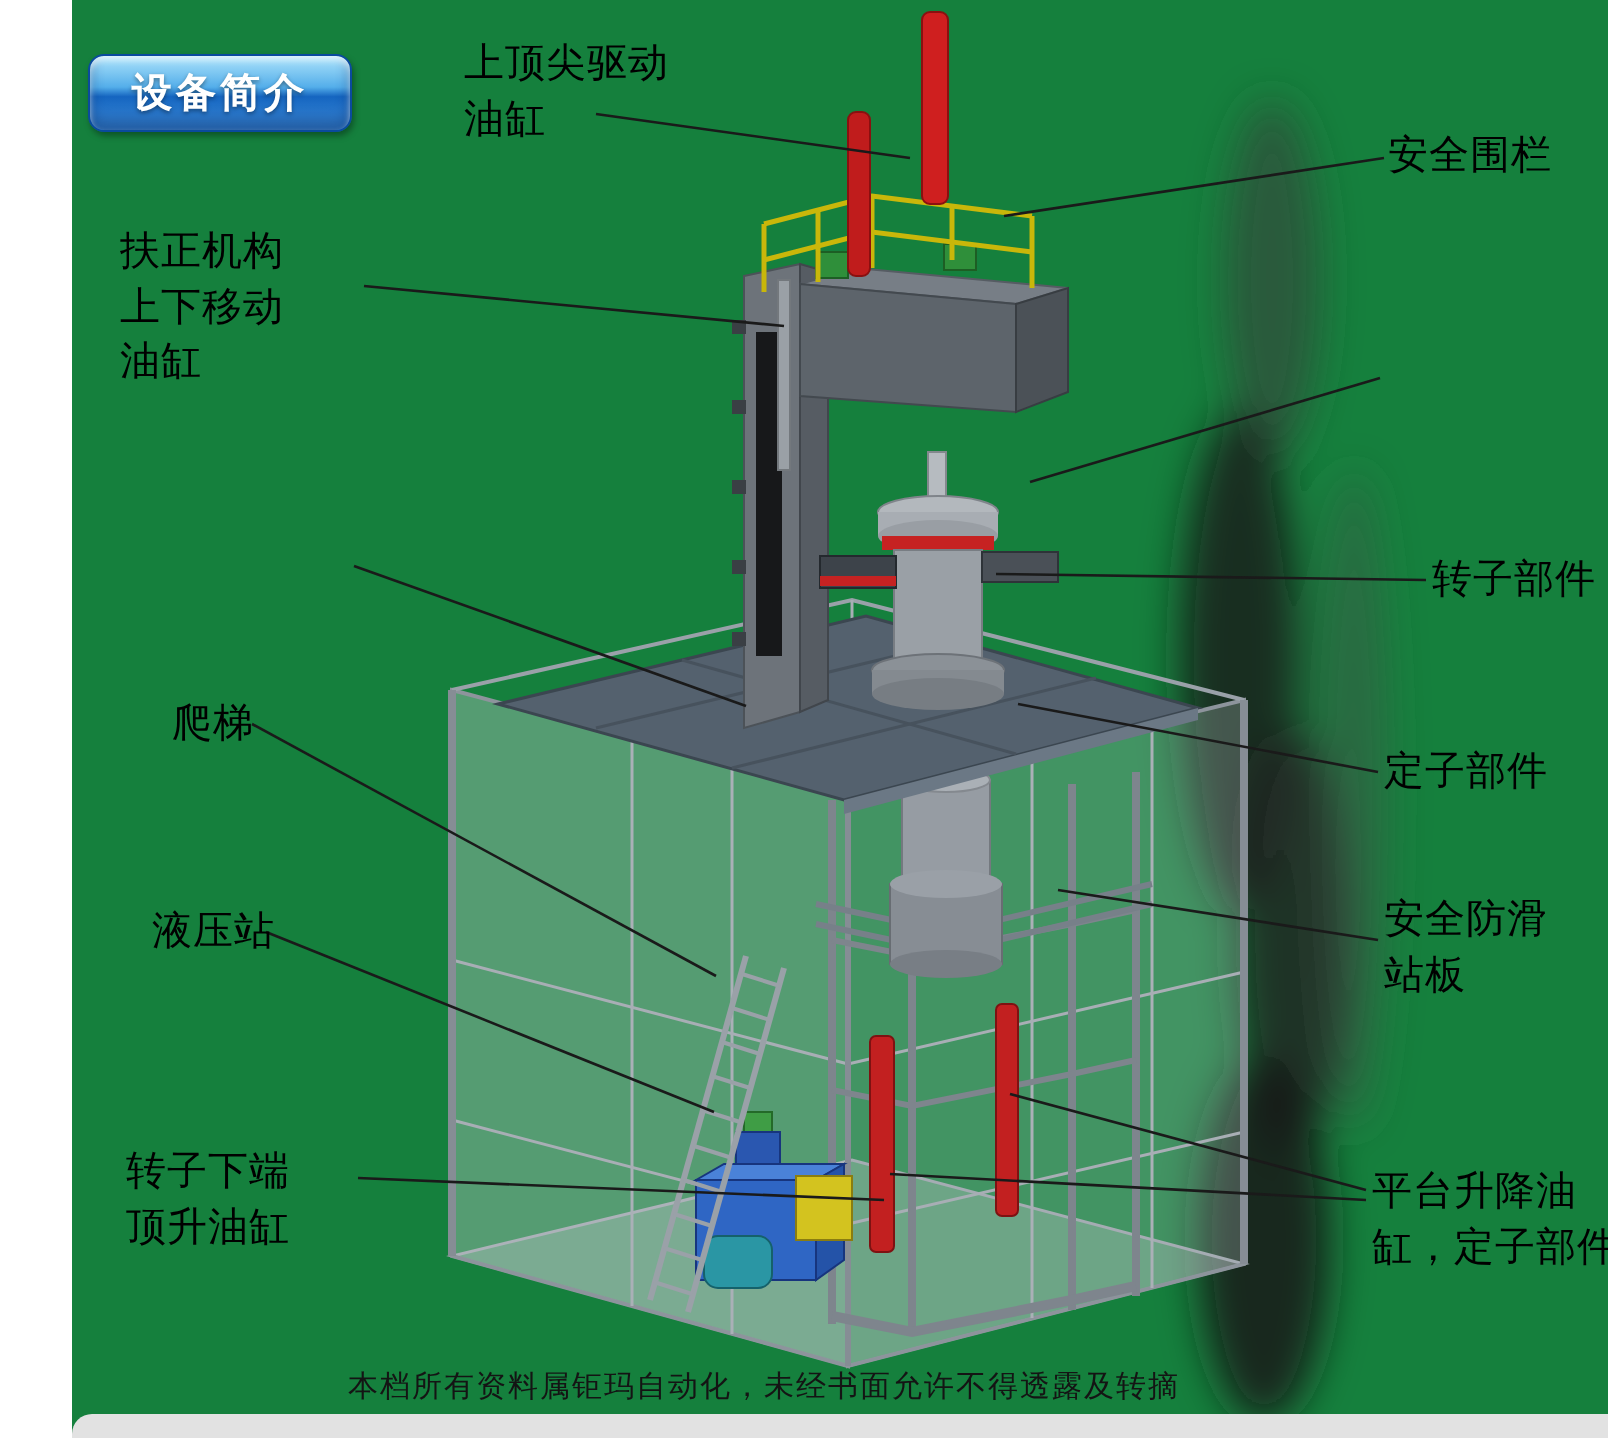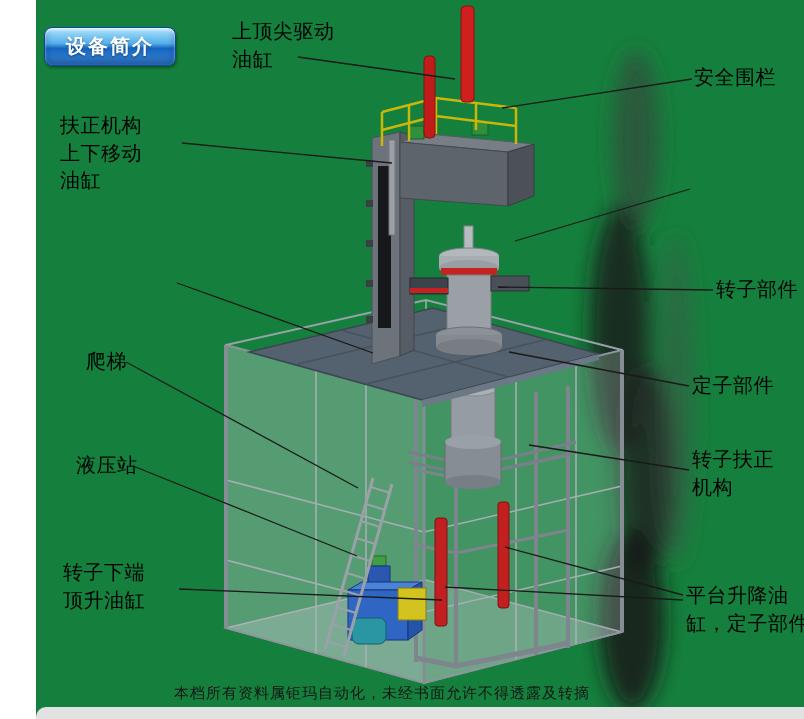--- a/index.html
+++ b/index.html
@@ -207,20 +207,20 @@
     <span>设备简介</span>
   </div>
 
   <div class="label" style="left:196px;top:18px;width:108px;">上顶尖驱动油缸</div>
   <div class="label" style="left:658px;top:64px;">安全围栏</div>
   <div class="label" style="left:24px;top:112px;width:90px;">扶正机构上下移动油缸</div>
   <div class="label" style="left:680px;top:276px;">转子部件</div>
   <div class="label" style="left:50px;top:348px;">爬梯</div>
   <div class="label" style="left:656px;top:372px;">定子部件</div>
   <div class="label" style="left:40px;top:452px;">液压站</div>
-  <div class="label" style="left:656px;top:446px;width:90px;">转子扶正机构</div>
-  <div class="label" style="left:27px;top:559px;width:90px;">转子下端顶升油缸</div>
+  <div class="label" style="left:656px;top:446px;width:90px;">安全防滑站板</div>
+  <div class="label" style="left:27px;top:572px;width:90px;">转子下端顶升油缸</div>
   <div class="label" style="left:650px;top:582px;width:124px;">平台升降油缸，定子部件</div>
 
   <div class="footer">本档所有资料属钜玛自动化，未经书面允许不得透露及转摘</div>
   <div class="bottom-bar"></div>
 
 </div>
 
 </body></html>

